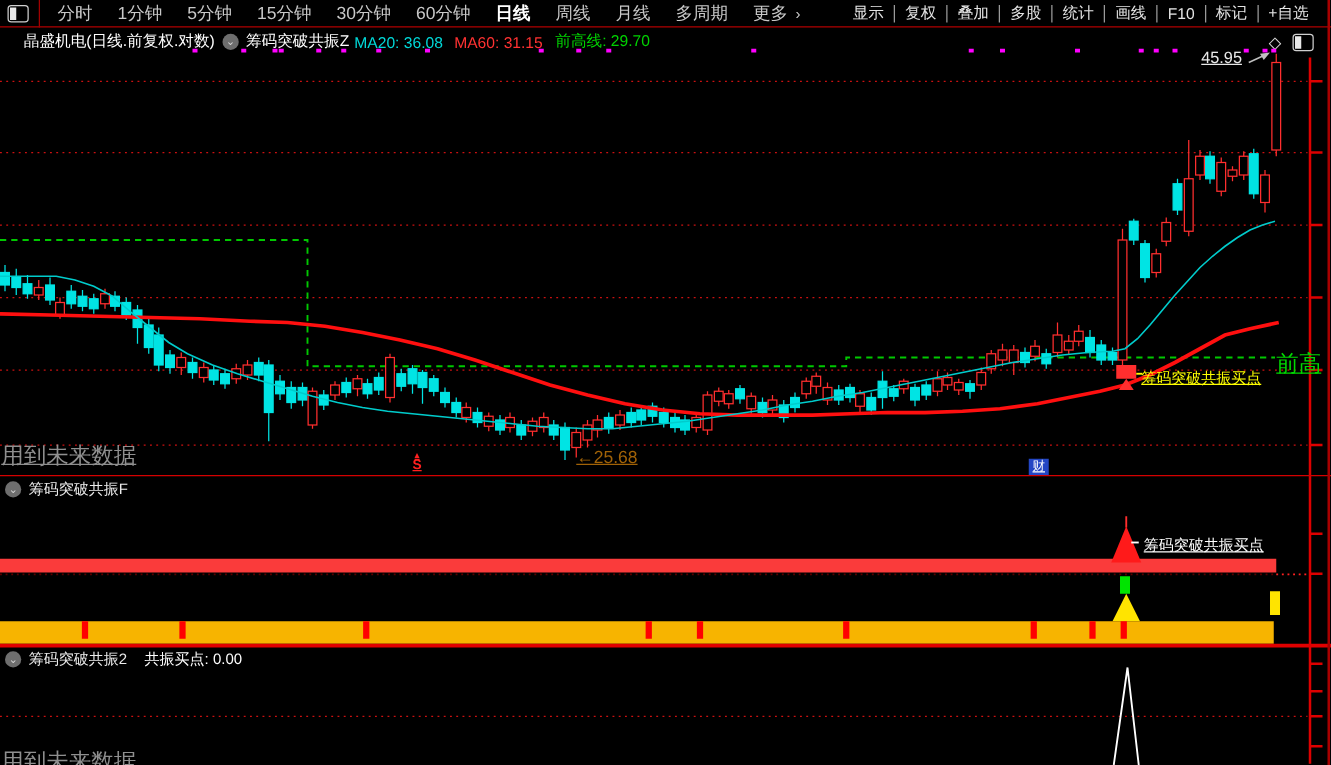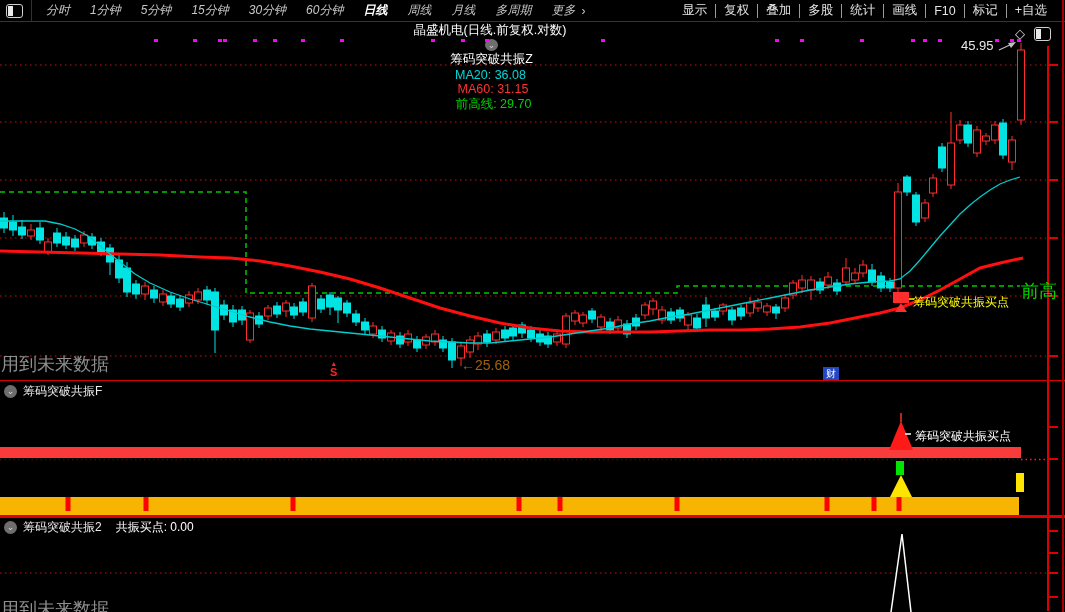--- a/index.html
+++ b/index.html
@@ -6,43 +6,43 @@
   .screen{position:relative;width:1065px;height:612px;background:#000;overflow:hidden;
           font-family:"Liberation Sans","DejaVu Sans",sans-serif;}
   
   .topbar{position:absolute;left:0;top:0;width:1065px;height:22px;display:flex;align-items:center;
           border-bottom:1px solid #b00000;box-sizing:border-box;background:#000;}
   .pane-icon{position:relative;display:inline-block;width:15px;height:12px;border:1px solid #cfcfcf;
              border-radius:3px;margin-left:6px;flex:0 0 auto;}
   .pane-icon .pane-fill{position:absolute;left:1px;top:1px;bottom:1px;width:5px;background:#e8e8e8;}
   .tb-sep{width:1px;height:22px;background:#a00000;margin-left:8px;flex:0 0 auto;}
   .periods{display:flex;align-items:center;margin-left:4px;}
-  .periods .p-item{color:#c8c8c8;font-size:12px;padding:0 10px;cursor:default;white-space:nowrap;font-style:italic;}
+  .periods .p-item{color:#c8c8c8;font-size:14px;padding:0 10px;cursor:default;white-space:nowrap;}
   .periods .p-item.active{color:#ffffff;font-weight:bold;}
   .periods .more-chev{color:#c8c8c8;font-size:12px;margin-left:-4px;}
   .tools{display:flex;align-items:center;margin-left:auto;margin-right:10px;}
   .tools .t-item{color:#e4e4e4;font-size:12.5px;padding:0 8px;white-space:nowrap;}
   .tools .t-sep{width:1px;height:14px;background:#9a9a9a;}
   
-  .infobar{position:absolute;left:4px;top:22px;width:969px;height:23px;display:flex;align-items:center;
-           font-size:12.5px;flex-direction:column;}
+  .infobar{position:absolute;left:16px;top:22px;width:969px;height:23px;display:flex;align-items:center;
+           font-size:12.5px;}
   .infobar .stock{color:#ffffff;margin-left:3px;}
   .chev-circle{display:inline-block;width:13px;height:13px;border-radius:50%;background:#6e6e6e;
                color:#d8d8d8;font-size:9px;line-height:12px;text-align:center;margin-left:6px;}
   .infobar .ind{color:#ffffff;margin-left:6px;text-align:center;}
   .infobar .ma20{color:#00d8d8;margin-left:4px;}
   .infobar .ma60{color:#ff3232;margin-left:9px;}
   .infobar .ph{color:#00d200;margin-left:10px;}
   .right-icons{position:absolute;right:14px;top:4px;display:flex;align-items:center;gap:9px;color:#e0e0e0;}
   .right-icons .dmd{font-size:13px;}
   .right-icons .pane-icon{margin-left:0;}
   
   #chart-svg{position:absolute;left:0;top:0;width:1065px;height:612px;}
   
-  .ov{position:absolute;white-space:nowrap;}
+  .ov{position:absolute;white-space:nowrap;text-decoration:underline;}
   .lbl-high{left:961px;top:38px;color:#e8e8e8;font-size:13px;}
   .lbl-low{left:461px;top:357px;color:#a16207;font-size:14px;}
   .lbl-qg{left:1021px;top:279px;color:#00d800;font-size:18px;}
   .lbl-buy-main{left:913px;top:294px;color:#ffff00;font-size:12px;}
   .lbl-buy-p2{left:915px;top:428px;color:#ffffff;font-size:12px;}
   .marker-s{left:330px;top:360px;color:#ff2020;text-align:center;line-height:7px;}
   .marker-s .caret{display:block;font-size:8px;}
   .marker-s .sch{display:block;font-size:11px;font-weight:bold;line-height:10px;}
   .marker-cai{left:823px;top:367px;background:#2346c4;color:#ffffff;font-size:10px;
               padding:1px 3px;line-height:11px;}

